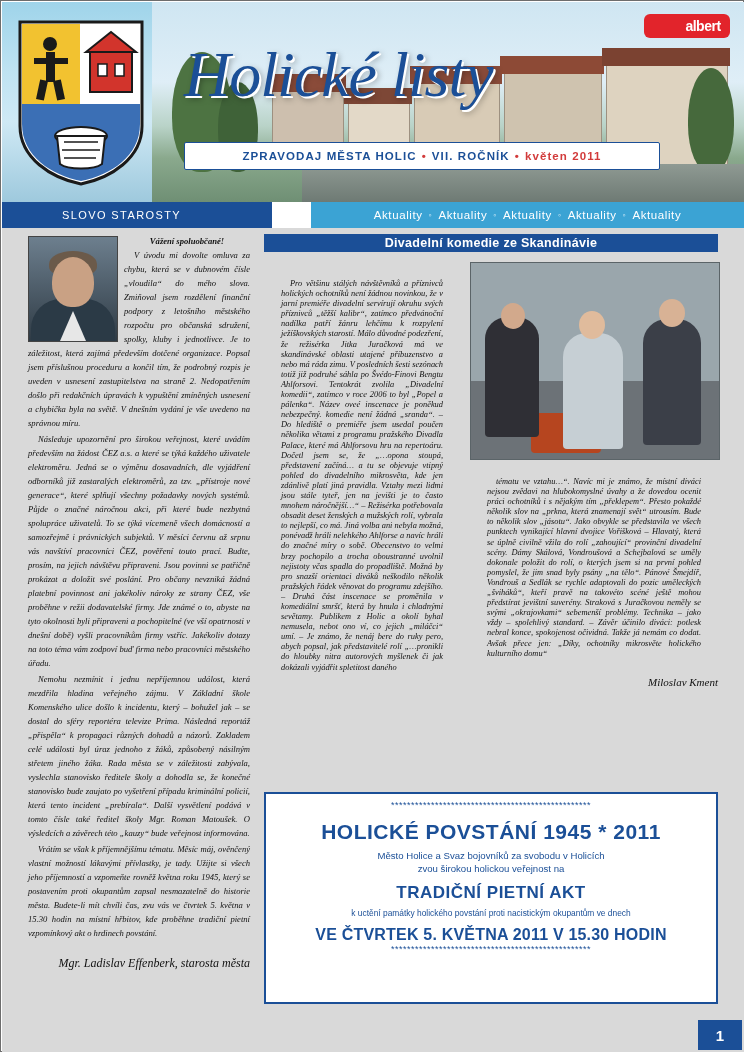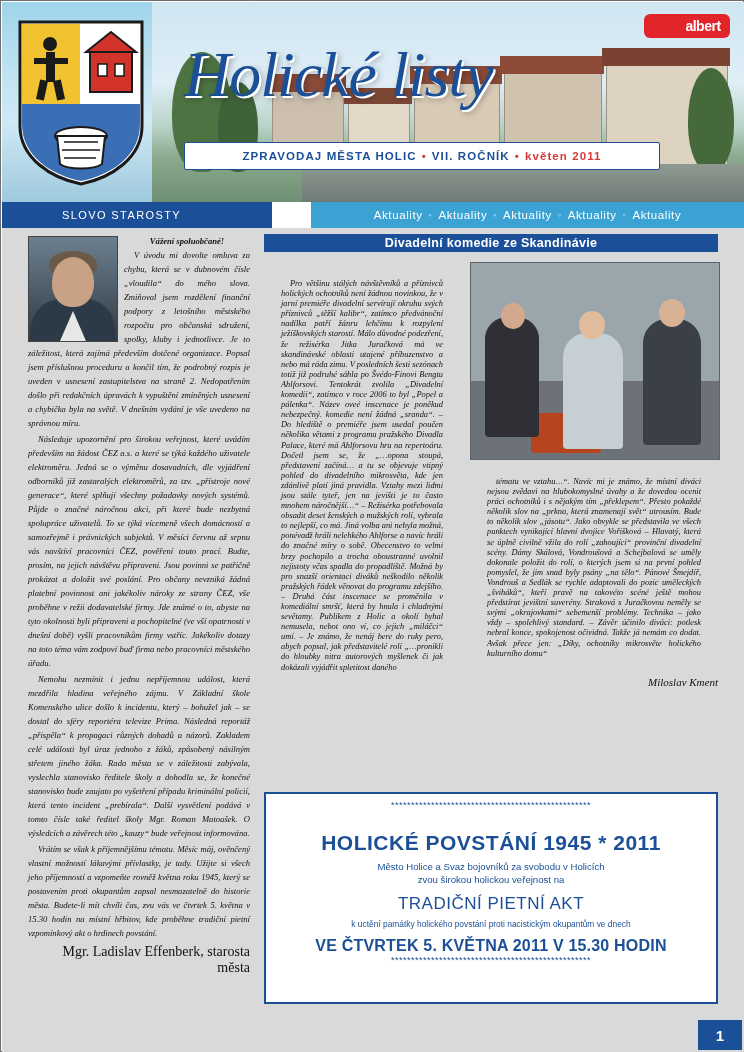--- a/index.html
+++ b/index.html
@@ -105,21 +105,21 @@
   .intro-head{
     font-style:italic;font-weight:bold;font-size:8.6px;text-align:center;margin-bottom:2px;
   }
   .ptext{
     font-size:8.6px;line-height:14px;text-align:justify;
     font-style:italic;
     margin:0 0 2px 0;
     text-indent:10px;
   }
   .sig{
-    font-size:14px;text-align:right;margin-top:4px;
+    font-size:12px;font-style:italic;text-align:right;margin-top:16px;
   }
   .portrait{
     float:left;width:88px;height:104px;margin:0 6px 3px 0;
     background:linear-gradient(180deg,#6d7f8e,#2f3b45);
     border:1px solid #444;position:relative;overflow:hidden;
   }
   .portrait .face{
     position:absolute;left:50%;top:20px;width:42px;height:50px;margin-left:-21px;
     background:#c9a184;border-radius:50% 50% 45% 45%;
   }
@@ -171,25 +171,25 @@
     position:absolute;left:262px;top:564px;width:454px;height:212px;
     background:#ffffff;border:2px solid #1b4f97;box-sizing:border-box;
     padding:6px 10px;text-align:center;
     font-family:"Liberation Sans",sans-serif;
   }
   .stars{
     color:#1b4f97;font-size:9px;letter-spacing:.5px;line-height:10px;
     white-space:nowrap;overflow:hidden;
   }
   .notice h1{
-    margin:21px 0 6px 0;font-size:21px;color:#1b4f97;font-weight:bold;letter-spacing:.5px;
+    margin:10px 0 6px 0;font-size:21px;color:#1b4f97;font-weight:bold;letter-spacing:.5px;
   }
   .notice .line{font-size:9.6px;color:#1b4f97;line-height:12.5px;}
   .notice h2{
-    margin:8px 0 5px 0;font-size:17px;color:#1b4f97;font-weight:normal;letter-spacing:.5px;
+    margin:8px 0 5px 0;font-size:17px;color:#1b4f97;font-weight:bold;letter-spacing:.5px;
   }
   .notice .small{font-size:8.4px;color:#1b4f97;line-height:11px;}
   .notice .when{
     margin-top:7px;font-size:16px;color:#1b4f97;font-weight:bold;letter-spacing:.2px;
   }
 
   
   .pagenum{
     position:absolute;right:1px;bottom:1px;width:44px;height:30px;
     background:#1b4f97;color:#fff;

